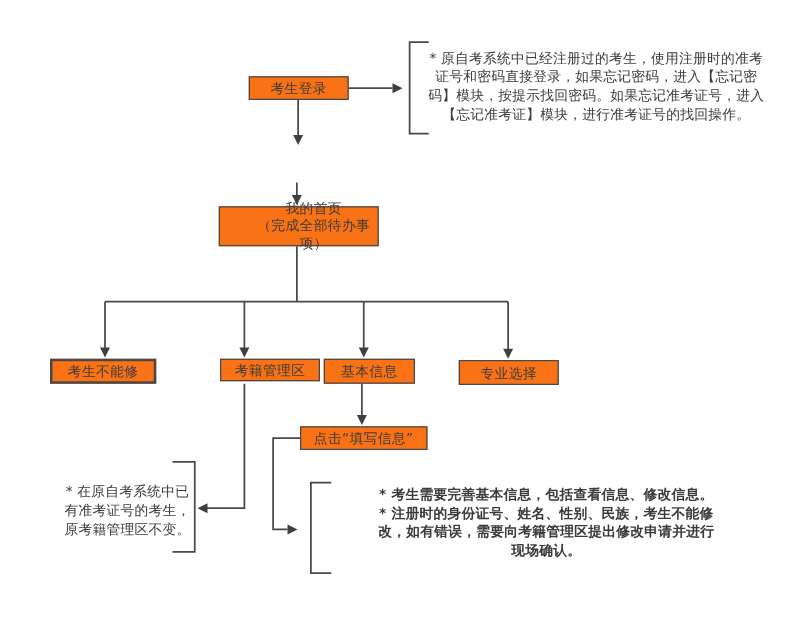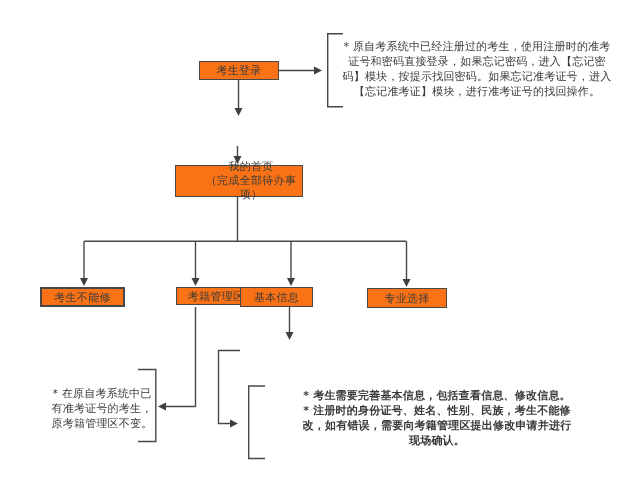--- a/index.html
+++ b/index.html
@@ -40,21 +40,21 @@
     color: #3a3a3a;
     white-space: pre-line;
     text-align: center;
   }
   
   #node-login    { left: 199px; top: 61px;  width: 80px;  height: 19px; }
   #node-identity { left: 175px; top: 117px; width: 125px; height: 29px; }
   #node-home     { left: 175px; top: 165px; width: 128px; height: 32px; line-height: 14px; padding-left: 24px; }
   #node-phone    { left: 40px;  top: 287px; width: 85px;  height: 20px; border-width: 2px; }
   #node-records  { left: 156px; top: 287px; width: 80px;  height: 18px; margin-left: 20px; }
-  #node-basic    { left: 240px; top: 287px; width: 73px;  height: 20px; }
+  #node-basic    { left: 259px; top: 287px; width: 73px;  height: 20px; }
   #node-major    { left: 367px; top: 288px; width: 80px;  height: 20px; }
   #node-fill     { left: 240px; top: 341px; width: 102px; height: 19px; }
   
   #note-login    { left: 334px; top: 39px;  width: 286px; }
   #note-records  { left: 46px;  top: 386px; width: 112px; }
   #note-basic    { left: 261px; top: 388px; width: 352px; font-weight: bold; }
 </style>
 </head>
 <body>
 
@@ -104,20 +104,21 @@
 （完成全部待办事项）</div>
 
   <div class="node" id="node-phone">考生不能修</div>
 
   <div class="node" id="node-records">考籍管理区</div>
 
   <div class="node" id="node-basic">基本信息</div>
 
   <div class="node" id="node-major">专业选择</div>
 
+  <div class="node" id="node-fill">点击“填写信息”</div>
 
   <div class="note" id="note-login">* 原自考系统中已经注册过的考生，使用注册时的准考
 证号和密码直接登录，如果忘记密码，进入【忘记密
 码】模块，按提示找回密码。如果忘记准考证号，进入
 【忘记准考证】模块，进行准考证号的找回操作。</div>
 
   <div class="note" id="note-records">* 在原自考系统中已
 有准考证号的考生，
 原考籍管理区不变。</div>
 

